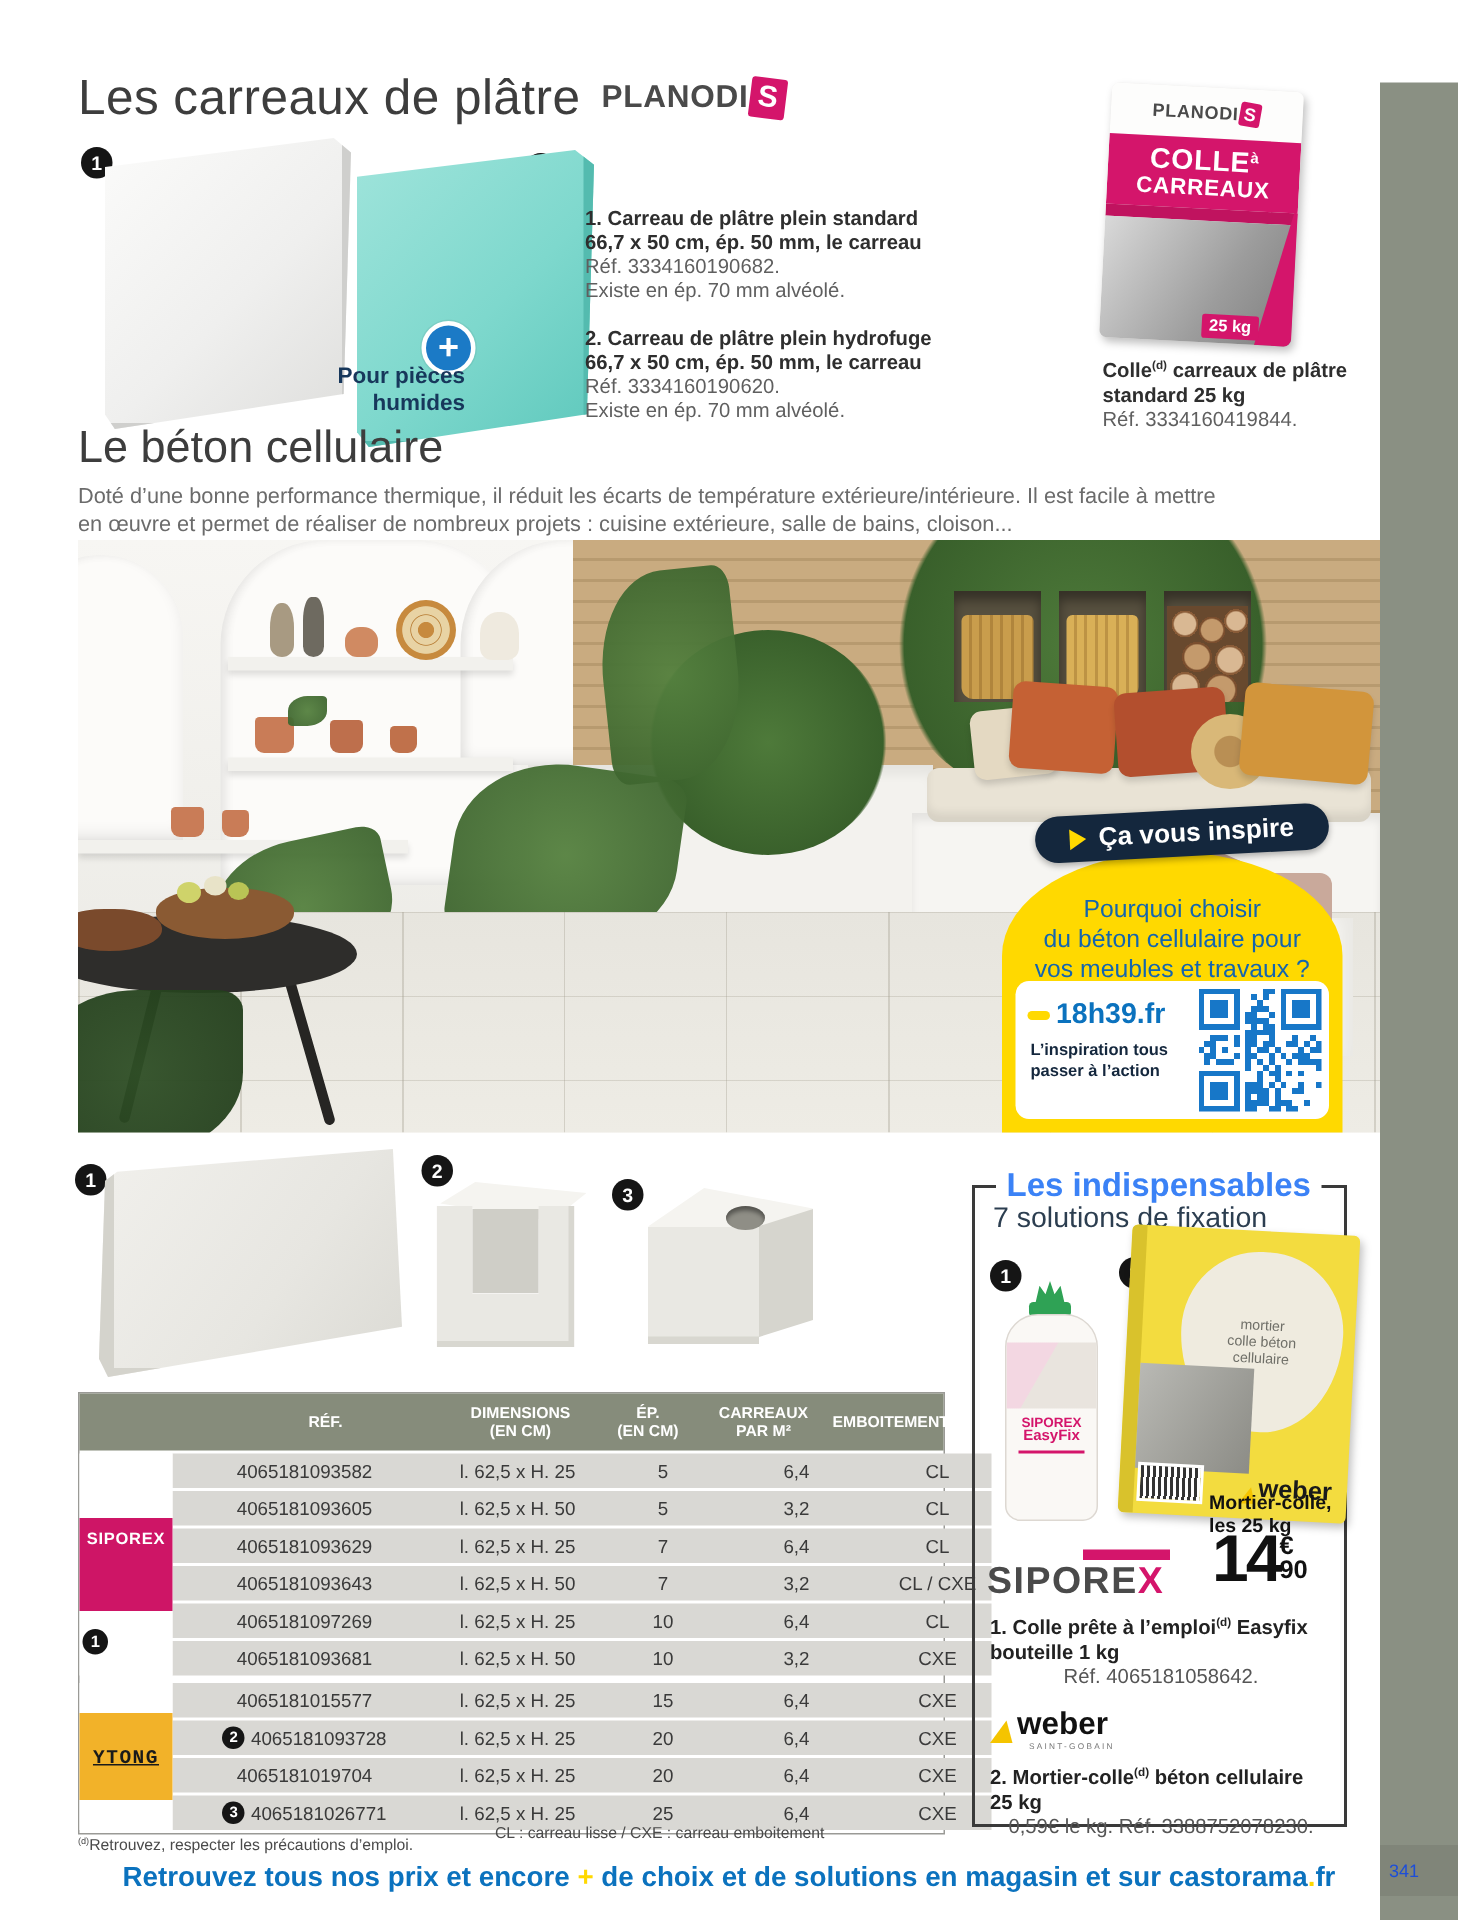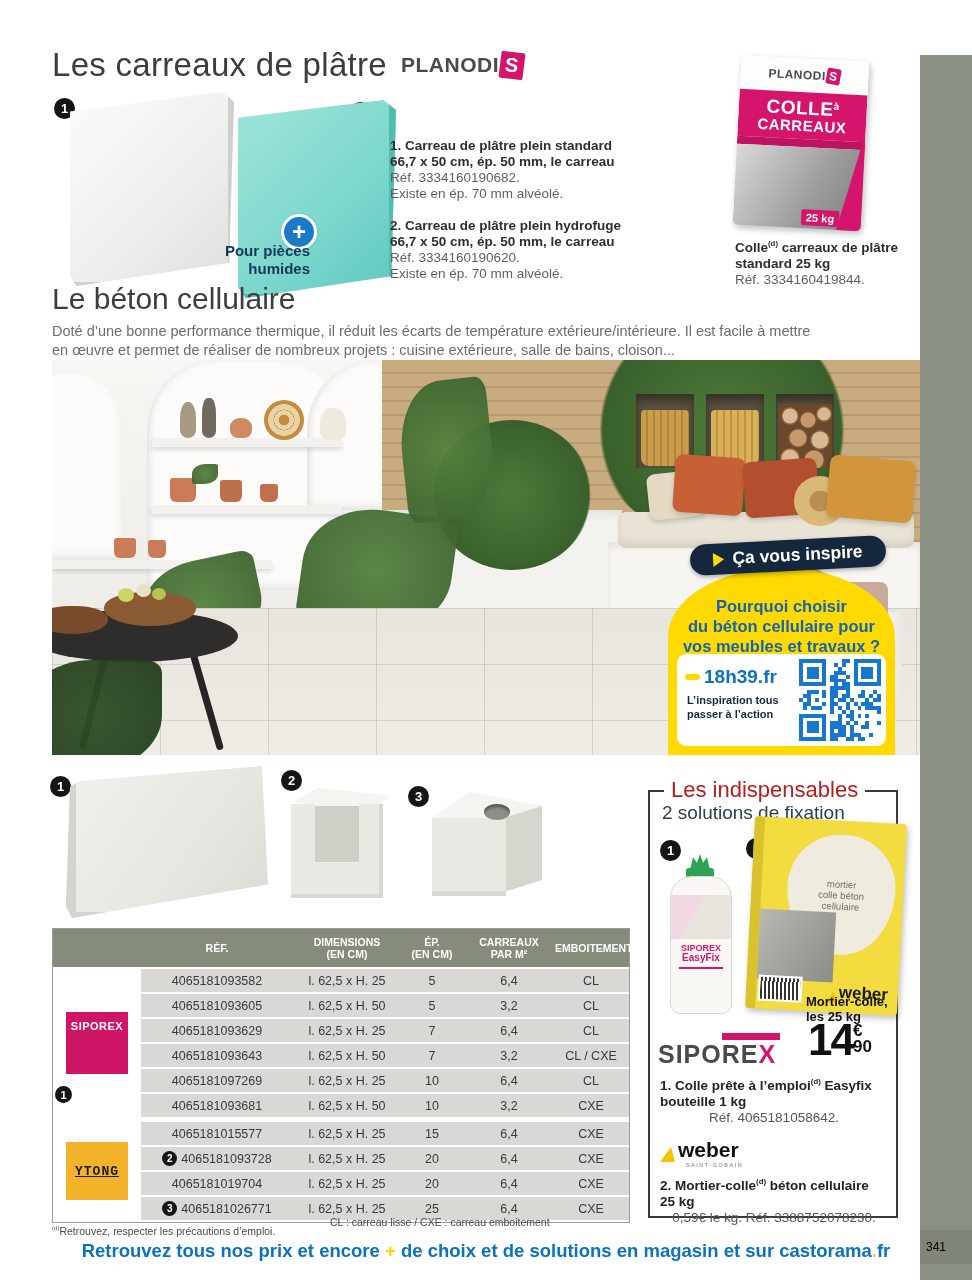--- a/index.html
+++ b/index.html
@@ -4,21 +4,21 @@
 <style>
   html,body{margin:0;padding:0;background:#fff;}
   .page{position:relative;width:972px;height:1280px;background:#ffffff;overflow:hidden;
         font-family:"Liberation Sans",sans-serif;color:#3a3a3a;}
   .abs{position:absolute;}
   .sup{font-size:58%;vertical-align:super;}
 
   
   .side-strip{left:920px;top:55px;width:52px;height:1225px;background:#8A9083;}
   .page-num{left:920px;top:1230px;width:52px;height:34px;background:rgba(0,0,0,.07);
-            color:#000000;font-size:12px;display:flex;align-items:center;justify-content:flex-start;padding-left:6px;box-sizing:border-box;}
+            color:#1d4ed8;font-size:12px;display:flex;align-items:center;justify-content:flex-start;padding-left:6px;box-sizing:border-box;}
 
   
   .h1{font-size:33px;font-weight:400;color:#3d3d3d;letter-spacing:.3px;}
   .h1-row{left:52px;top:46px;display:flex;align-items:center;gap:14px;}
   .planodis{display:flex;align-items:center;font-weight:bold;color:#4a4a4a;font-size:21px;letter-spacing:.5px;}
   .planodis .sbox{display:inline-flex;align-items:center;justify-content:center;width:24px;height:27px;
                   background:#D4156B;color:#fff;font-size:20px;transform:rotate(7deg);margin-left:1px;border-radius:2px;}
   .h2{font-size:30px;font-weight:400;color:#3d3d3d;}
   .lead{font-size:14.5px;line-height:19px;color:#6b6b6b;}
 
@@ -106,21 +106,21 @@
   .ph-cube{position:absolute;left:760px;top:252px;width:90px;height:92px;background:#f6f5f1;box-shadow:inset -8px 0 10px rgba(0,0,0,.05);}
 
   
   .insp-pill{left:690px;top:540px;width:196px;height:31px;background:#14273D;border-radius:18px;
     transform:rotate(-3deg);display:flex;align-items:center;justify-content:center;gap:8px;
     color:#fff;font-weight:bold;font-size:17.5px;box-shadow:0 2px 4px rgba(0,0,0,.3);}
   .play-tri{width:0;height:0;border-left:11px solid #FFD900;border-top:7px solid transparent;border-bottom:7px solid transparent;}
   .insp-blob{left:668px;top:568px;width:227px;height:187px;background:#FFD900;
     border-radius:115px 115px 0 0 / 70px 70px 0 0;}
   .insp-q{position:absolute;left:0;top:28px;width:100%;text-align:center;color:#1465AE;
-    font-weight:bold;font-size:16.5px;line-height:20px;}
+    font-weight:normal;font-size:16.5px;line-height:20px;}
   .insp-card{position:absolute;left:9px;top:86px;width:209px;height:92px;background:#fff;border-radius:9px;}
   .site-row{position:absolute;left:8px;top:12px;display:flex;align-items:center;gap:4px;}
   .site-dash{width:15px;height:6px;border-radius:3px;background:#FFD900;}
   .site-name{color:#0B72BE;font-weight:bold;font-size:19px;}
   .site-tag{position:absolute;left:10px;top:40px;color:#14273D;font-weight:bold;font-size:11px;line-height:13.5px;}
   .qr{position:absolute;right:5px;top:5px;width:82px;height:82px;background:#fff;}
 
   
   .blk-panel{left:66px;top:766px;width:202px;height:152px;
     background:linear-gradient(125deg,#F1F0EC 0%,#E7E6E1 60%,#DBDAD4 100%);
@@ -143,36 +143,36 @@
   
   .tbl{left:52px;top:928px;width:578px;border:1px solid #9a9a96;background:#fff;box-sizing:border-box;}
   .thead{display:flex;background:#868C7B;color:#fff;height:38px;align-items:center;text-align:center;
     font-size:10.5px;font-weight:bold;line-height:12px;}
   .hcell{display:flex;flex-direction:column;justify-content:center;}
   .c-brand{width:88px;} .c-ref{width:152px;} .c-dim{width:108px;} .c-ep{width:62px;} .c-per{width:92px;} .c-emb{width:72px;}
   .tgroup{display:flex;margin-top:2px;}
   .brandcell{width:88px;background:#fff;display:flex;align-items:center;justify-content:center;position:relative;}
   .rows{flex:1;display:flex;flex-direction:column;gap:2px;}
   .trow{display:flex;height:23px;background:#D9D8D4;align-items:center;text-align:center;font-size:12.5px;color:#3a3a3a;}
-  .trow .cell{display:flex;align-items:center;justify-content:center;gap:4px;}
+  .trow .cell{display:flex;align-items:center;justify-content:center;gap:4px;padding-left:12px;}
   .row-badge{width:15px;height:15px;border-radius:50%;background:#151515;color:#fff;font-size:10px;font-weight:bold;
     display:flex;align-items:center;justify-content:center;}
   .row-badge:empty{display:none;}
   .siporex-sq{width:62px;height:62px;background:#CE1566;color:#fff;font-weight:bold;font-size:11px;
     letter-spacing:.5px;display:flex;align-items:flex-start;justify-content:center;padding-top:8px;box-sizing:border-box;}
   .ytong-sq{width:62px;height:58px;background:#F2B229;color:#1a1a1a;font-weight:bold;font-size:13px;
     display:flex;align-items:center;justify-content:center;text-decoration:underline;letter-spacing:1px;
     font-family:"Liberation Mono",monospace;}
   .brand-badge{position:absolute;left:2px;bottom:14px;}
   .legend{left:330px;top:1216px;width:300px;text-align:left;font-size:10.5px;color:#4a4a4a;}
   .footnote{left:52px;top:1224px;font-size:10.5px;color:#4a4a4a;}
 
   
   .frame{left:648px;top:790px;width:250px;height:428px;border:2px solid #3a3a3a;box-sizing:border-box;}
-  .frame-title{position:absolute;left:14px;top:-15px;background:#fff;padding:0 7px;font-size:22px;color:#b91c1c;white-space:nowrap;}
+  .frame-title{position:absolute;left:14px;top:-15px;background:#fff;padding:0 7px;font-size:22px;color:#3b82f6;white-space:nowrap;font-weight:bold;}
   .frame-sub{position:absolute;left:12px;top:10px;font-size:19px;color:#2C3E50;}
   .ind-badge1{position:absolute;left:10px;top:48px;}
   .ind-badge2{position:absolute;left:96px;top:46px;}
   .bottle{position:absolute;left:14px;top:62px;width:72px;height:158px;}
   .bottle .cap{position:absolute;left:26px;top:0;width:20px;height:16px;background:#2FA255;
     clip-path:polygon(0 100%,15% 20%,35% 55%,50% 0,65% 55%,85% 20%,100% 100%);}
   .bottle .ring{position:absolute;left:22px;top:14px;width:28px;height:10px;background:#2FA255;border-radius:3px;}
   .bottle .body{position:absolute;left:6px;top:22px;width:60px;height:136px;background:#FAF8F5;
     border:1px solid #DDD8D2;border-radius:22px 22px 10px 10px;overflow:hidden;}
   .bottle .lab1{position:absolute;left:0;top:18px;width:100%;height:44px;background:linear-gradient(120deg,#F3D7E2 40%,#E9E4DE 41%);}
@@ -642,21 +642,21 @@
     </div>
   </div>
 
   <div class="abs legend">CL : carreau lisse / CXE : carreau emboitement</div>
   <div class="abs footnote">
     <span class="sup">(d)</span><span>Retrouvez, respecter les précautions d’emploi.</span>
   </div>
 
   <div class="abs frame">
     <div class="frame-title">Les indispensables</div>
-    <div class="frame-sub">2 solutions de fixation</div>
+    <div class="frame-sub">7 solutions de fixation</div>
     <span class="nbadge ind-badge1">1</span>
     <span class="nbadge ind-badge2">2</span>
 
     <div class="bottle">
       <div class="cap"></div>
       <div class="ring"></div>
       <div class="body">
         <div class="lab1"></div>
         <div class="txt">
           <div>SIPOREX</div>

